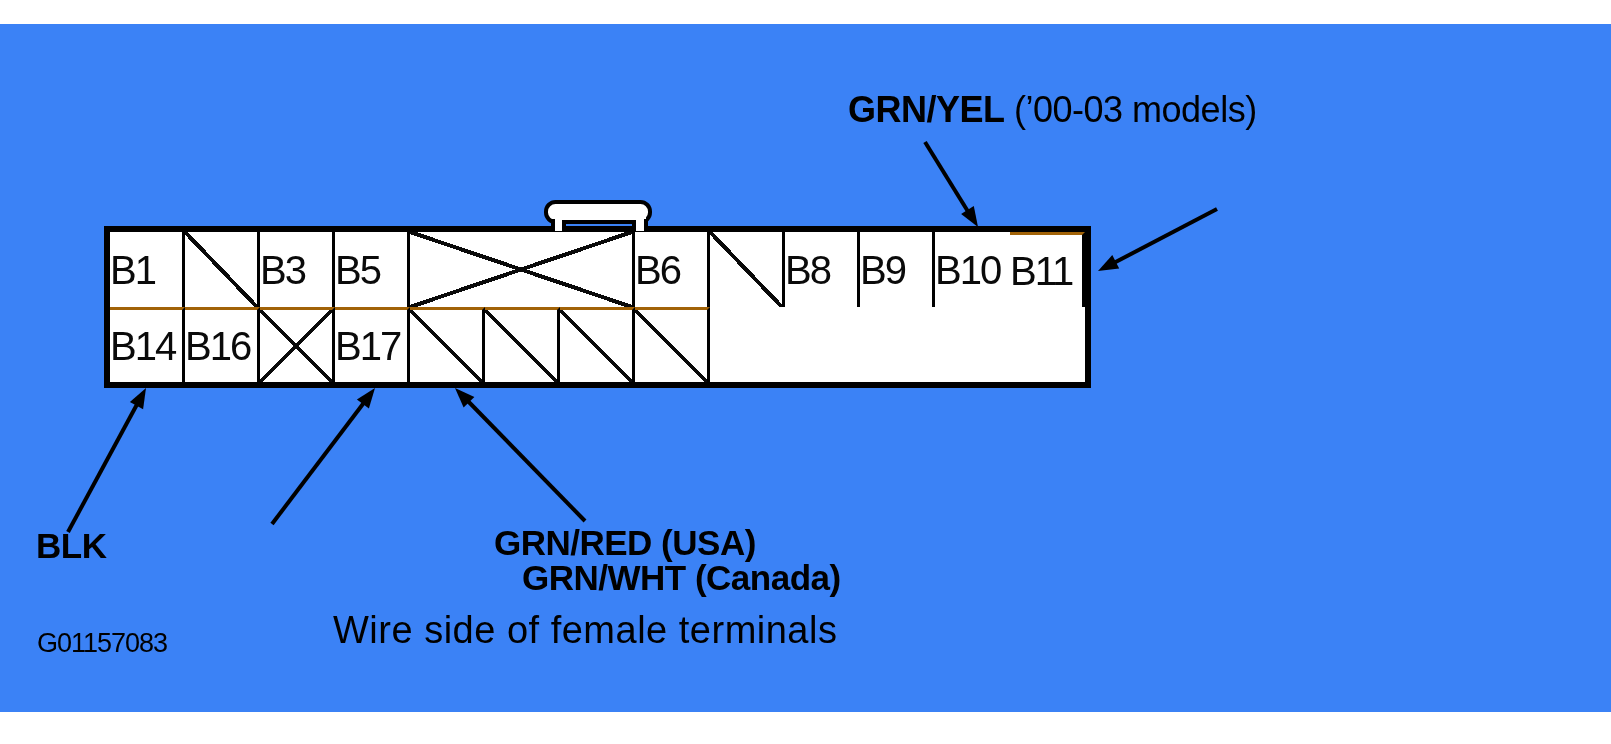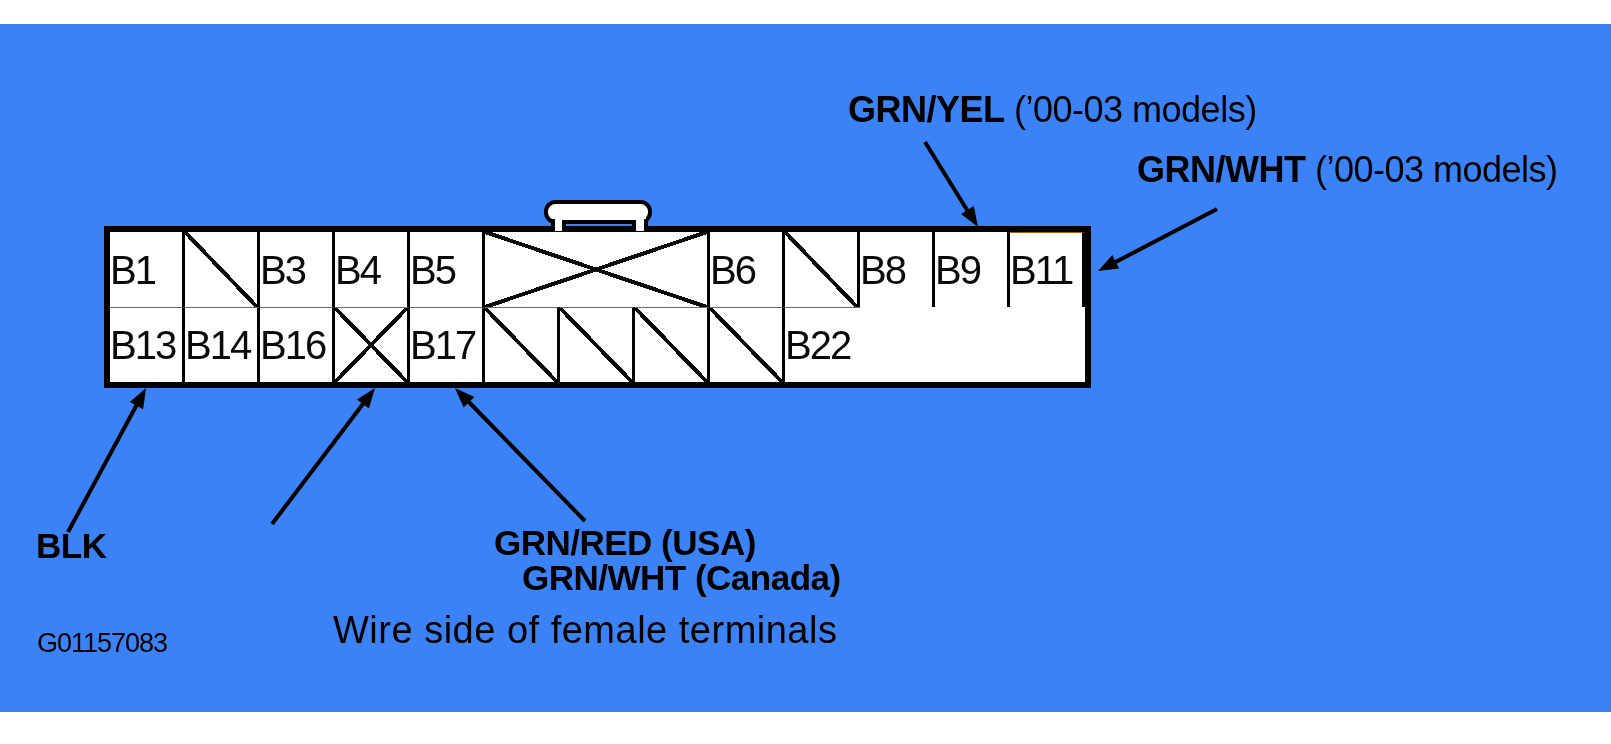--- a/index.html
+++ b/index.html
@@ -35,21 +35,21 @@
     border-right: 3px solid #000;
     display: flex;
     align-items: center;
     justify-content: flex-start;
     font-size: 40px;
     letter-spacing: -2px;
     line-height: 1;
     color: #0a0a0a;
   }
   .cell.lastcol { border-right: none; }
-  .cell.row2 { border-top: 1px solid #a16207; }
+  .cell.row2 { border-top: 3px solid #a16207; }
   .cell.span3 { grid-column: span 3; }
   .slash {
     background: linear-gradient(to top right,
       transparent calc(50% - 2px),
       #0a0a0a calc(50% - 2px) calc(50% + 2px),
       transparent calc(50% + 2px));
   }
   .cross {
     background:
       linear-gradient(to top right,
@@ -99,74 +99,65 @@
 </style>
 </head>
 <body>
 
 <div id="stage">
 
   <div class="callout" style="left:848px; top:67px;">
     <span class="b">GRN/YEL</span><span> (’00-03 models)</span>
   </div>
 
-  <div class="callout" style="left:1137px; top:127px;">
-    <span class="b">GRN/WHT</span><span> (’00-03 models)</span>
-  </div>
 
   <div class="connector">
 
     <div class="cell">
         <span>B1</span>
       </div>
     <div class="cell slash"></div>
     <div class="cell">
         <span>B3</span>
       </div>
     <div class="cell">
-        <span>B4</span>
-      </div>
-    <div class="cell">
         <span>B5</span>
       </div>
     <div class="cell cross span3"></div>
     <div class="cell">
         <span>B6</span>
       </div>
     <div class="cell slash"></div>
     <div class="cell">
         <span>B8</span>
       </div>
     <div class="cell">
         <span>B9</span>
       </div>
+    <div class="cell lastcol">
+        <span>B10</span>
+      </div>
 
     <div class="cell row2">
         <span>B11</span>
       </div>
     <div class="cell row2">
-        <span>B13</span>
-      </div>
-    <div class="cell row2">
         <span>B14</span>
       </div>
     <div class="cell row2">
         <span>B16</span>
       </div>
     <div class="cell row2 cross"></div>
     <div class="cell row2">
         <span>B17</span>
       </div>
     <div class="cell row2 slash"></div>
     <div class="cell row2 slash"></div>
     <div class="cell row2 slash"></div>
     <div class="cell row2 slash"></div>
-    <div class="cell row2 lastcol">
-        <span>B22</span>
-      </div>
   </div>
 
   <div class="callout small" style="left:36px; top:504px;">
     <span class="b">BLK</span>
   </div>
   <div class="callout small" style="left:494px; top:501px;">
     <span class="b">GRN/RED (USA)</span>
   </div>
   <div class="callout small" style="left:522px; top:536px;">
     <span class="b">GRN/WHT (Canada)</span>

